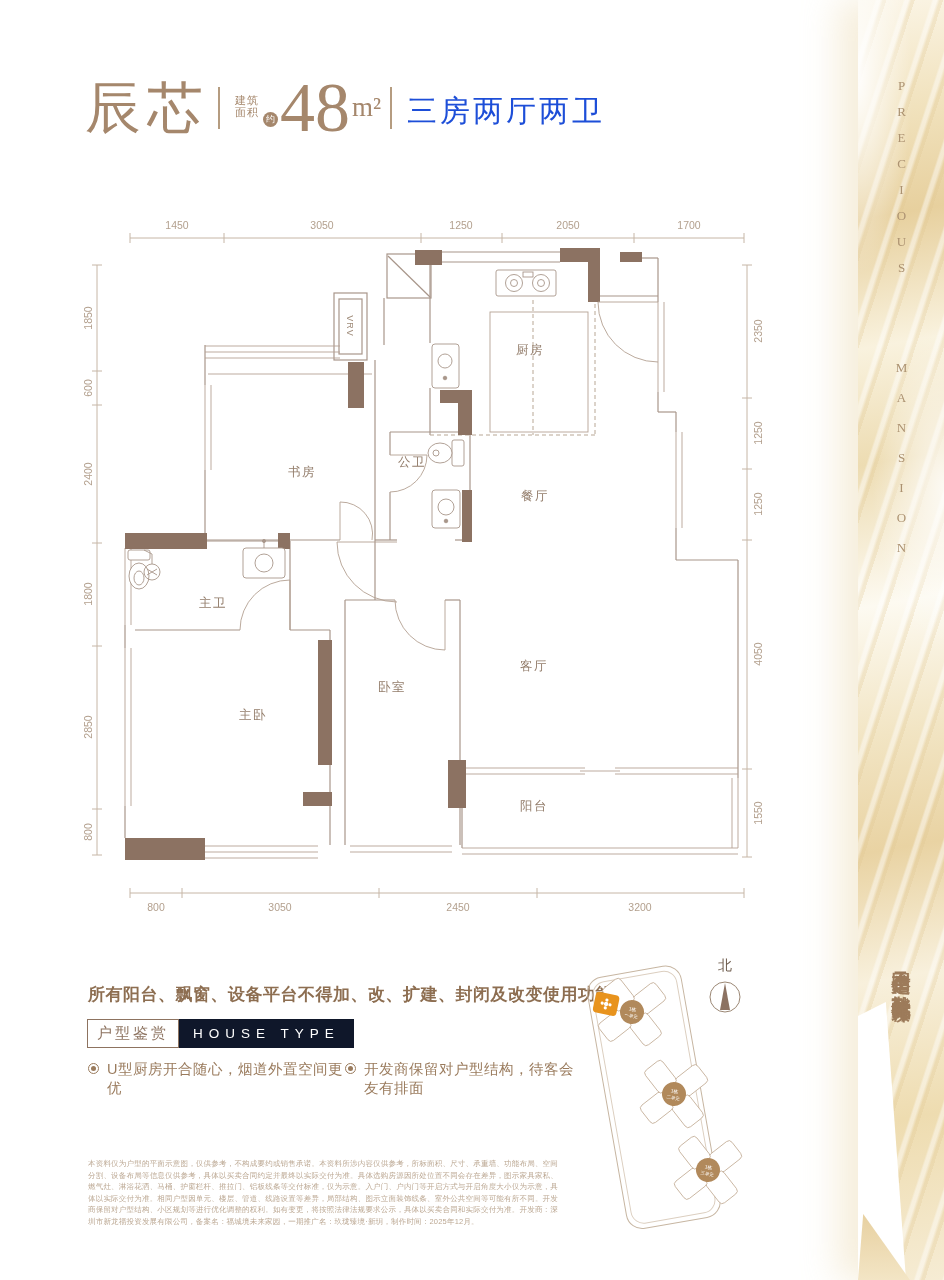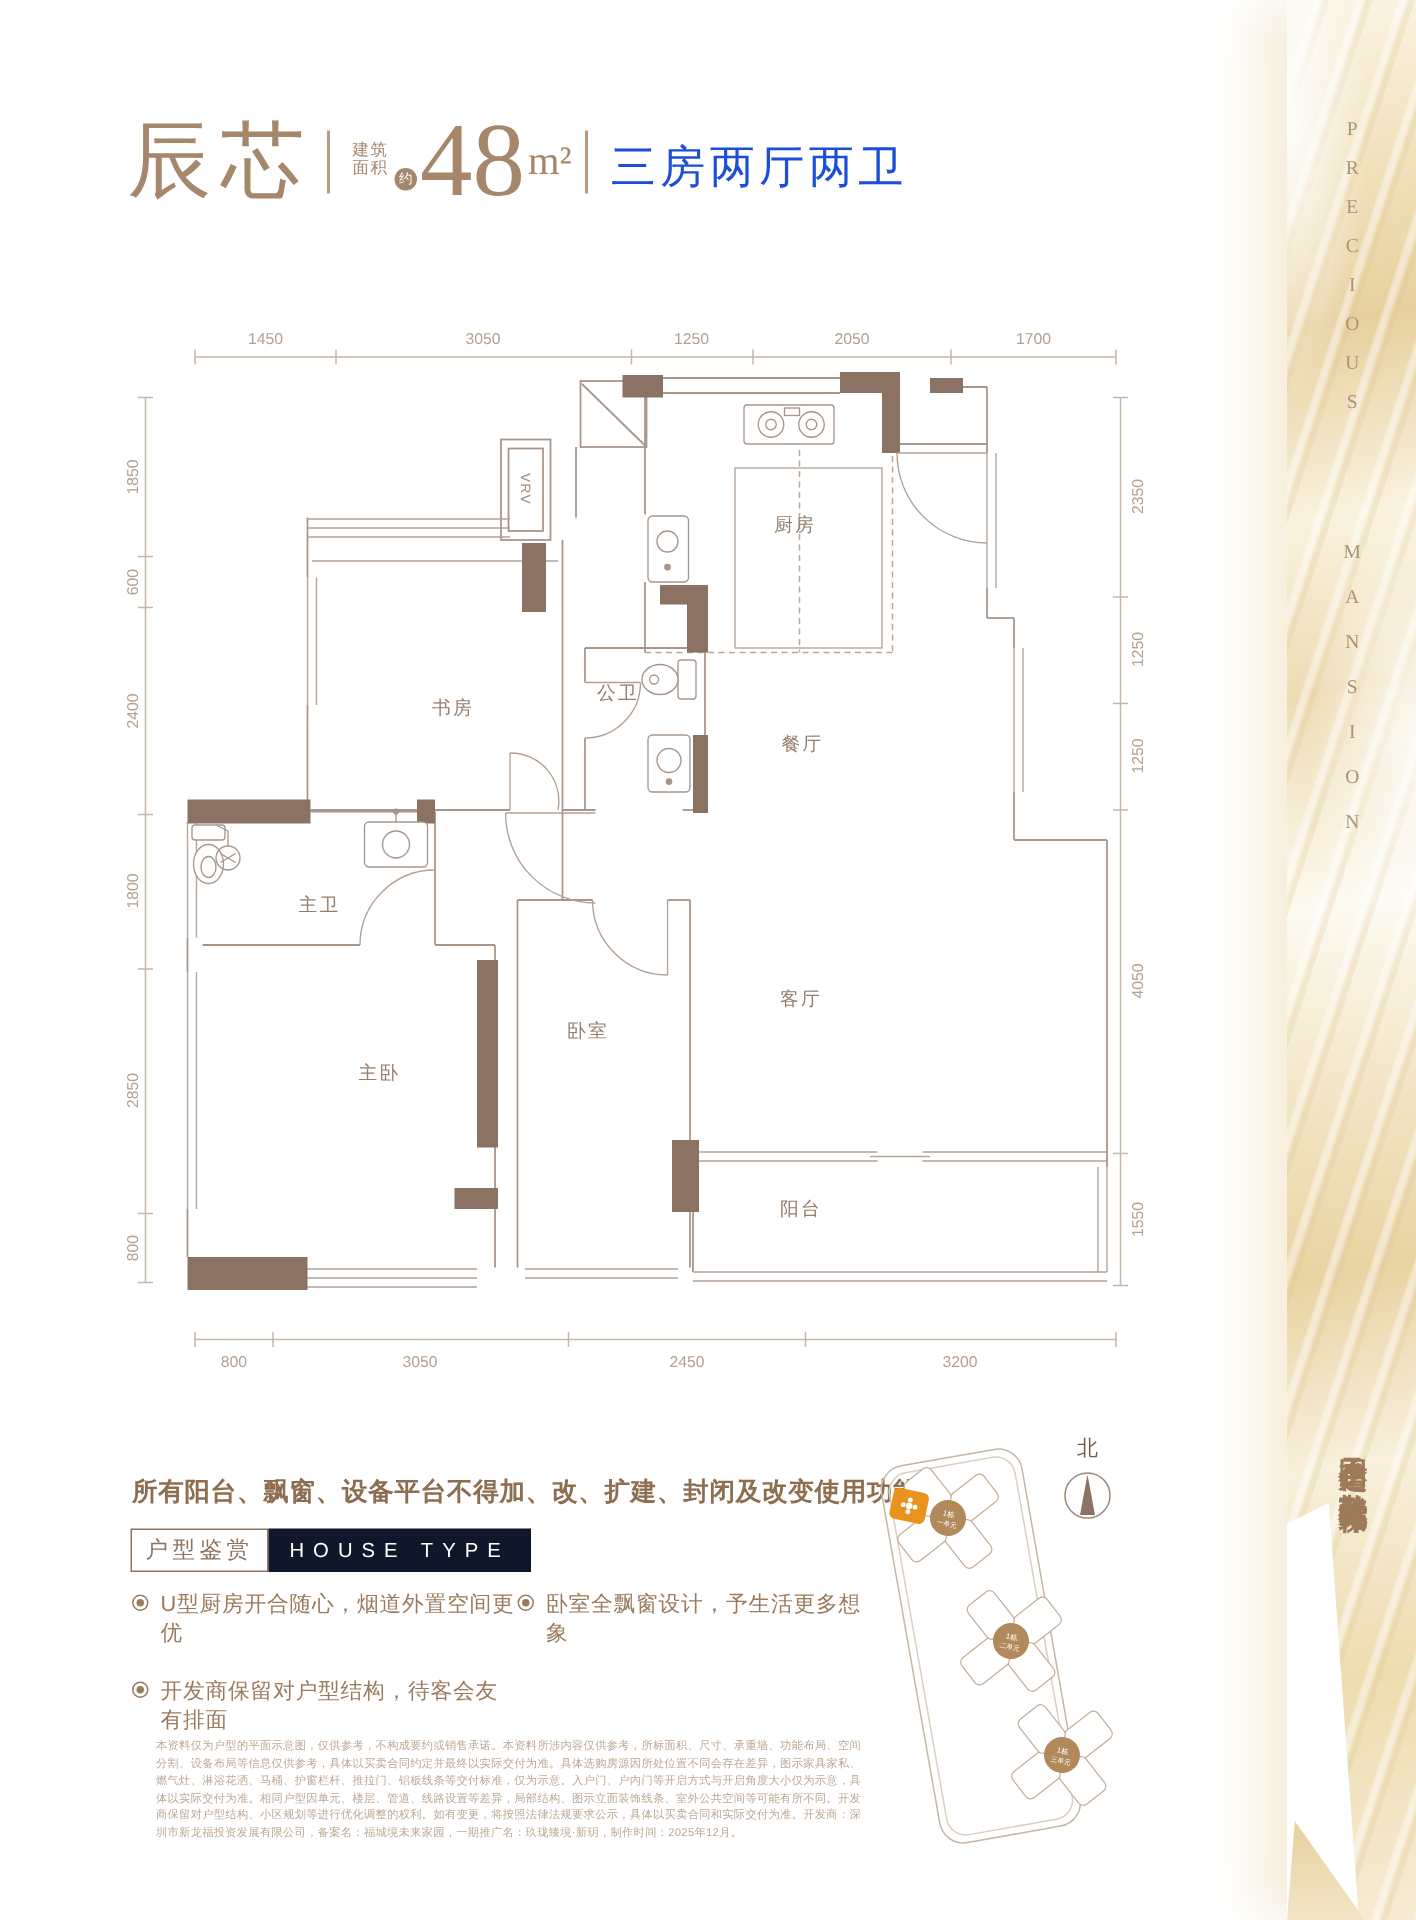--- a/index.html
+++ b/index.html
@@ -24,21 +24,21 @@
   
   .notice{position:absolute;left:88px;top:983px;font-size:17px;font-weight:bold;color:#8d6e51;letter-spacing:0.5px;}
   .badge-row{position:absolute;left:87px;top:1019px;display:flex;align-items:stretch;}
   .badge-cn{border:1px solid #8d7360;color:#8d7360;font-size:15px;letter-spacing:3px;padding:4px 9px;display:flex;align-items:center;}
   .badge-en{background:#0f172a;color:#ffffff;font-size:13.5px;letter-spacing:6px;padding:5px 14px;display:flex;align-items:center;}
   .features{position:absolute;left:88px;top:1060px;width:500px;display:grid;grid-template-columns:257px 1fr;
             row-gap:20px;font-size:14.5px;color:#9a7b5d;letter-spacing:0.5px;}
   .feature{display:flex;align-items:flex-start;gap:8px;}
   .bullet{flex:0 0 9px;width:9px;height:9px;border:1px solid #9a7b5d;border-radius:50%;margin-top:3px;position:relative;}
   .bullet::after{content:"";position:absolute;left:2px;top:2px;right:2px;bottom:2px;border-radius:50%;background:#9a7b5d;}
-  .disclaimer{position:absolute;left:104px;top:1158px;width:470px;font-size:7.5px;line-height:11.5px;
+  .disclaimer{position:absolute;left:88px;top:1158px;width:470px;font-size:7.5px;line-height:11.5px;
               color:#bca893;text-align:justify;letter-spacing:0.2px;}
 
   
   .sitemap-svg{position:absolute;left:560px;top:940px;}
 
   
   .side-band{position:absolute;top:0;right:0;width:86px;height:1280px;overflow:hidden;
     background:
       radial-gradient(90% 22% at 0% 6%, rgba(255,255,255,0.95), rgba(255,255,255,0) 70%),
       radial-gradient(120% 18% at 100% 38%, rgba(255,255,255,0.8), rgba(255,255,255,0) 70%),
@@ -324,24 +324,20 @@
   <div class="badge-en">HOUSE TYPE</div>
 </div>
 
 <div class="features">
   <div class="feature">
     <span class="bullet"></span>
     <span>U型厨房开合随心，烟道外置空间更优</span>
   </div>
   <div class="feature">
     <span class="bullet"></span>
-    <span>卧室全飘窗设计，予生活更多想象</span>
-  </div>
-  <div class="feature">
-    <span class="bullet"></span>
     <span>开发商保留对户型结构，待客会友有排面</span>
   </div>
 </div>
 
 <div class="disclaimer">本资料仅为户型的平面示意图，仅供参考，不构成要约或销售承诺。本资料所涉内容仅供参考，所标面积、尺寸、承重墙、功能布局、空间分割、设备布局等信息仅供参考，具体以买卖合同约定并最终以实际交付为准。具体选购房源因所处位置不同会存在差异，图示家具家私、燃气灶、淋浴花洒、马桶、护窗栏杆、推拉门、铝板线条等交付标准，仅为示意。入户门、户内门等开启方式与开启角度大小仅为示意，具体以实际交付为准。相同户型因单元、楼层、管道、线路设置等差异，局部结构、图示立面装饰线条、室外公共空间等可能有所不同。开发商保留对户型结构、小区规划等进行优化调整的权利。如有变更，将按照法律法规要求公示，具体以买卖合同和实际交付为准。开发商：深圳市新龙福投资发展有限公司，备案名：福城境未来家园，一期推广名：玖珑臻境·新玥，制作时间：2025年12月。</div>
 
 <svg class="sitemap-svg" width="240" height="340" viewBox="560 940 240 340">
   <g transform="rotate(-10 585 980)" stroke="#c7b6a2" stroke-width="1" fill="none">
     <rect x="585" y="980" width="95" height="255" rx="16"></rect>
     <rect x="590" y="985" width="85" height="245" rx="13" stroke="#dccfc0"></rect>

